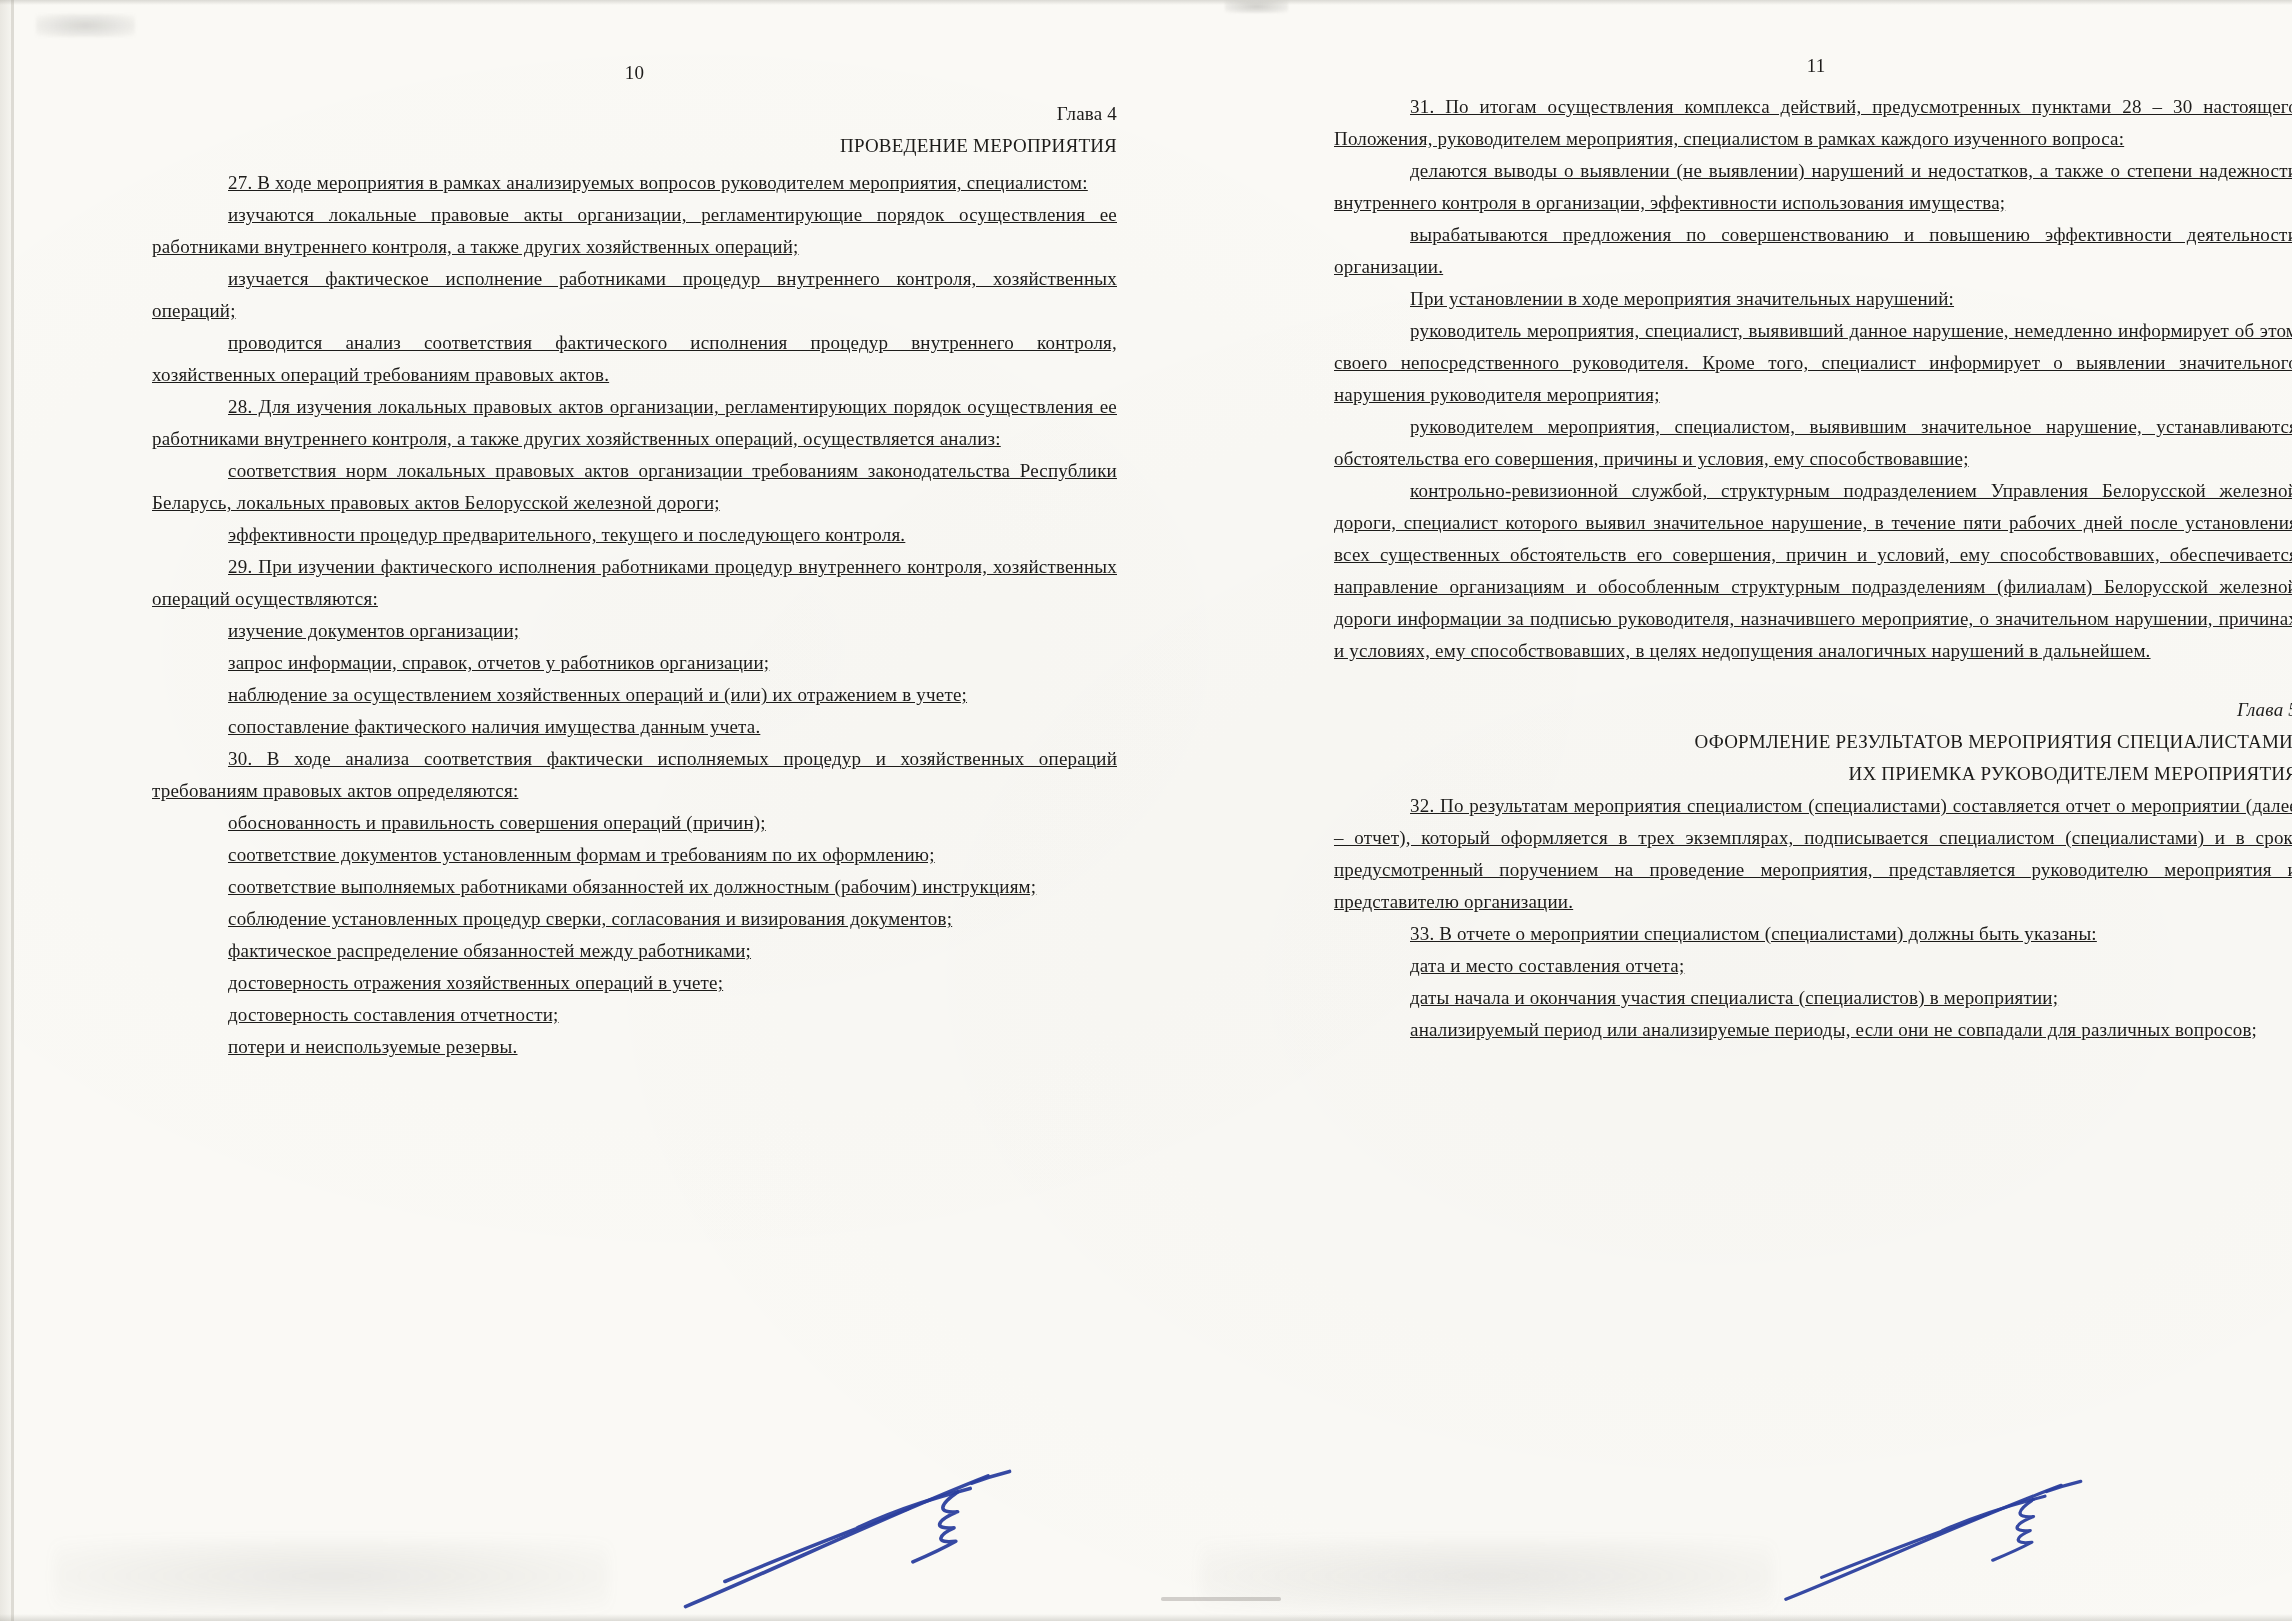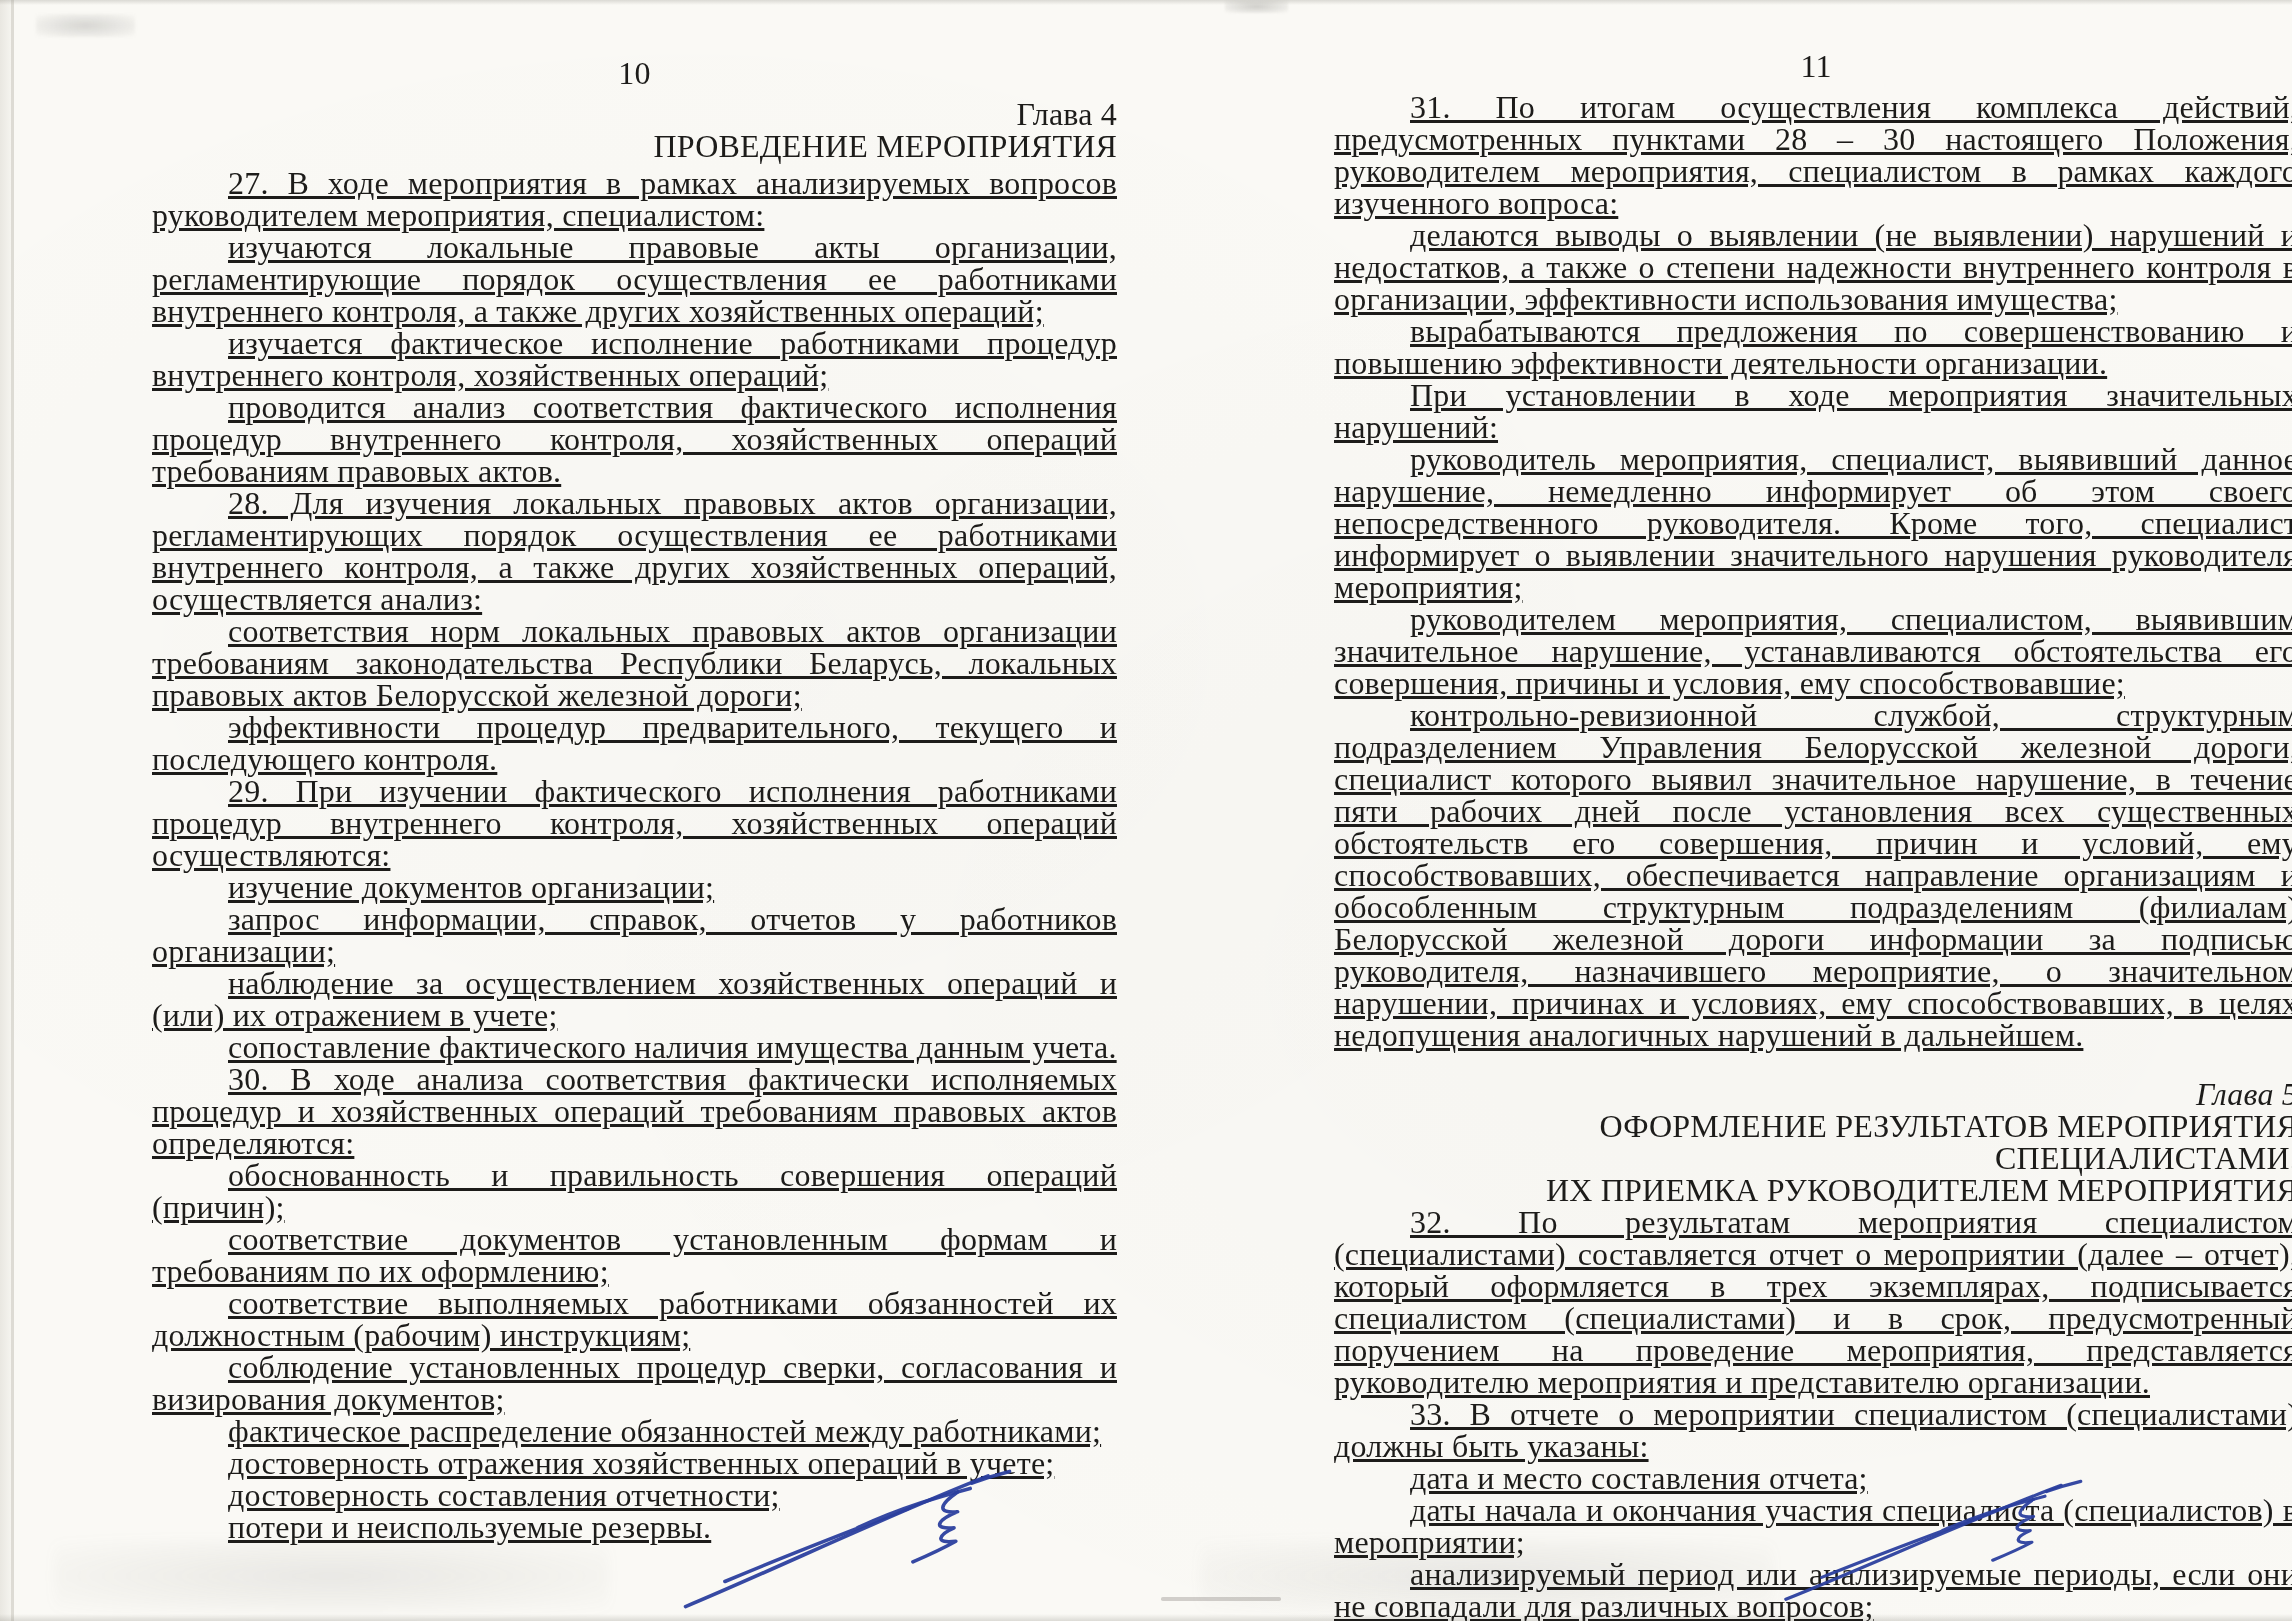--- a/index.html
+++ b/index.html
@@ -53,21 +53,21 @@
     position: absolute; height: 72px;
     background: radial-gradient(ellipse at center, rgba(120,120,115,0.13), rgba(120,120,115,0));
     filter: blur(5.4px);
   }
   .bleed-a { left: 54px;  top: 1540px; width: 555px; }
   .bleed-b { left: 1200px; top: 1540px; width: 573px; }
 
   
   .page {
     position: absolute;
-    font-size: 32px;
+    font-size: 19px;
     line-height: 32px;
     letter-spacing: 0.2px;
   }
   #page-10 { left: 152px;  top: 57px;  width: 965px; }
   #page-11 { left: 1334px; top: 50px;  width: 964px; }
 
   .page p {
     margin: 0;
     text-align: justify;
     text-indent: 76px;

